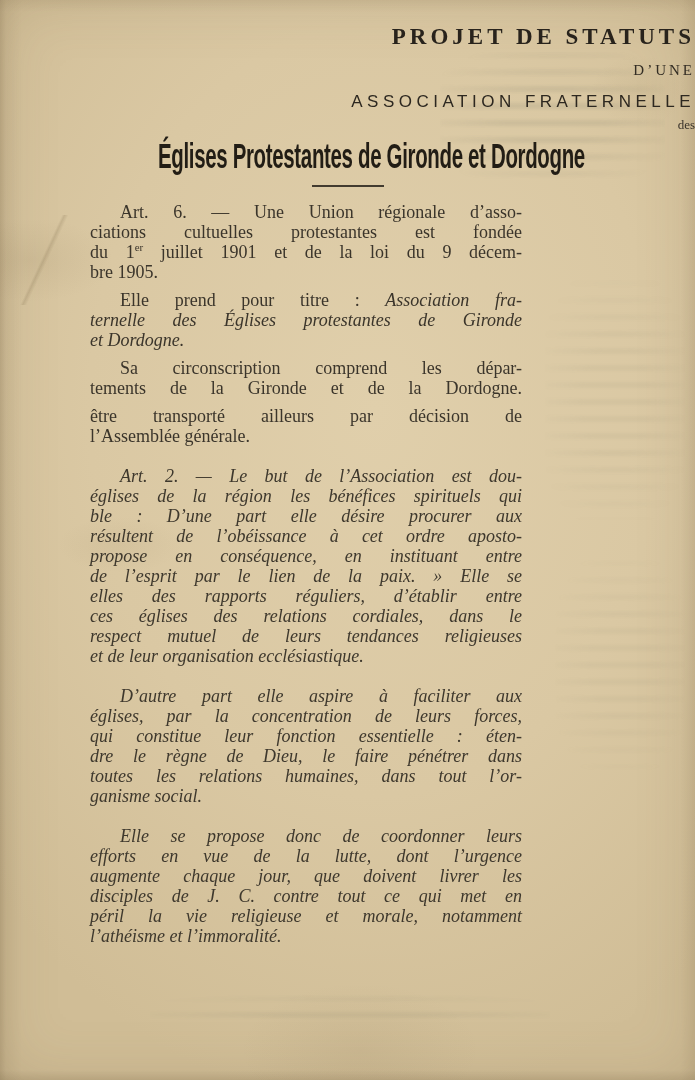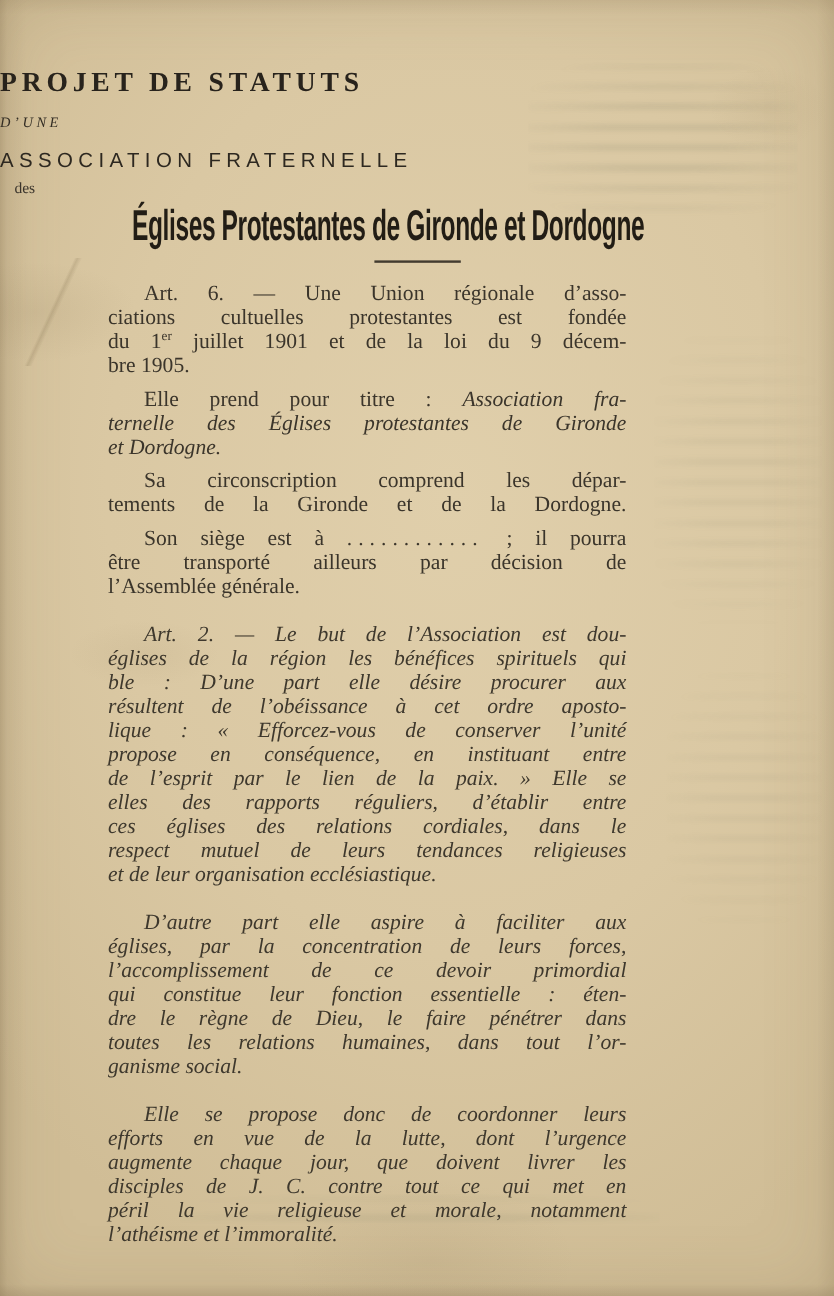--- a/index.html
+++ b/index.html
@@ -35,27 +35,27 @@
   .g1{left:440px;top:52px;width:225px;height:130px;}
   .g2{left:545px;top:280px;width:140px;height:240px;opacity:.55;}
   .g3{left:150px;top:995px;width:400px;height:34px;opacity:.7;}
   .g4{left:555px;top:560px;width:130px;height:210px;opacity:.45;}
   .crease{
     position:absolute;left:0;top:215px;width:90px;height:90px;pointer-events:none;
     background:linear-gradient(115deg, transparent 47%, rgba(110,92,60,.18) 49%, transparent 52%);
     filter:blur(.5px);
   }
 
-  header{position:relative;text-align:left;padding-top:56px;}
+  header{position:relative;text-align:right;padding-top:24px;}
   .title{
     font-family:"Liberation Serif", serif;font-weight:bold;
     font-size:23px;letter-spacing:4px;color:#28231c;line-height:26px;
   }
   .dune{
-    margin-top:13px;font-size:12px;letter-spacing:3px;color:#332d24;line-height:14px;font-style:italic;
+    margin-top:13px;font-size:15px;letter-spacing:3px;color:#332d24;line-height:14px;
   }
   .assoc{
     margin-top:15px;font-family:"Liberation Sans", sans-serif;
     font-size:17px;letter-spacing:4.5px;color:#2d2820;line-height:20px;font-weight:500;
   }
   .des{margin-top:5px;font-size:13px;color:#3a342b;line-height:15px;margin-left:12px;}
   .main-heading-wrap{margin-top:4px;height:42px;line-height:42px;}
   .main-heading{
     display:inline-block;font-family:"Liberation Sans", sans-serif;font-weight:bold;
     font-size:31px;letter-spacing:-.5px;color:#221d15;white-space:nowrap;
@@ -109,41 +109,38 @@
       <div class="para roman">
         <div class="line first"><span>Elle prend pour titre : </span><span class="it">Association fra-</span></div>
         <div class="line"><span class="it">ternelle des Églises protestantes de Gironde</span></div>
         <div class="line last"><span class="it">et Dordogne.</span></div>
       </div>
       <div class="para roman justify-last">
         <div class="line first"><span>Sa circonscription comprend les dépar-</span></div>
         <div class="line last"><span>tements de la Gironde et de la Dordogne.</span></div>
       </div>
       <div class="para roman">
-        <div class="line first"><span>Son siège est à </span><span class="dots">............</span><span> ; il pourra</span></div>
         <div class="line"><span>être transporté ailleurs par décision de</span></div>
         <div class="line last"><span>l’Assemblée générale.</span></div>
       </div>
       <div class="para italic sp">
         <div class="line first"><span>Art. 2. — Le but de l’Association est dou-</span></div>
         <div class="line"><span>églises de la région les bénéfices spirituels qui</span></div>
         <div class="line"><span>ble : D’une part elle désire procurer aux</span></div>
         <div class="line"><span>résultent de l’obéissance à cet ordre aposto-</span></div>
-        <div class="line"><span>lique : « Efforcez-vous de conserver l’unité</span></div>
         <div class="line"><span>propose en conséquence, en instituant entre</span></div>
         <div class="line"><span>de l’esprit par le lien de la paix. » Elle se</span></div>
         <div class="line"><span>elles des rapports réguliers, d’établir entre</span></div>
         <div class="line"><span>ces églises des relations cordiales, dans le</span></div>
         <div class="line"><span>respect mutuel de leurs tendances religieuses</span></div>
         <div class="line last"><span>et de leur organisation ecclésiastique.</span></div>
       </div>
       <div class="para italic">
         <div class="line first"><span>D’autre part elle aspire à faciliter aux</span></div>
         <div class="line"><span>églises, par la concentration de leurs forces,</span></div>
-        <div class="line"><span>l’accomplissement de ce devoir primordial</span></div>
         <div class="line"><span>qui constitue leur fonction essentielle : éten-</span></div>
         <div class="line"><span>dre le règne de Dieu, le faire pénétrer dans</span></div>
         <div class="line"><span>toutes les relations humaines, dans tout l’or-</span></div>
         <div class="line last"><span>ganisme social.</span></div>
       </div>
       <div class="para italic">
         <div class="line first"><span>Elle se propose donc de coordonner leurs</span></div>
         <div class="line"><span>efforts en vue de la lutte, dont l’urgence</span></div>
         <div class="line"><span>augmente chaque jour, que doivent livrer les</span></div>
         <div class="line"><span>disciples de J. C. contre tout ce qui met en</span></div>

